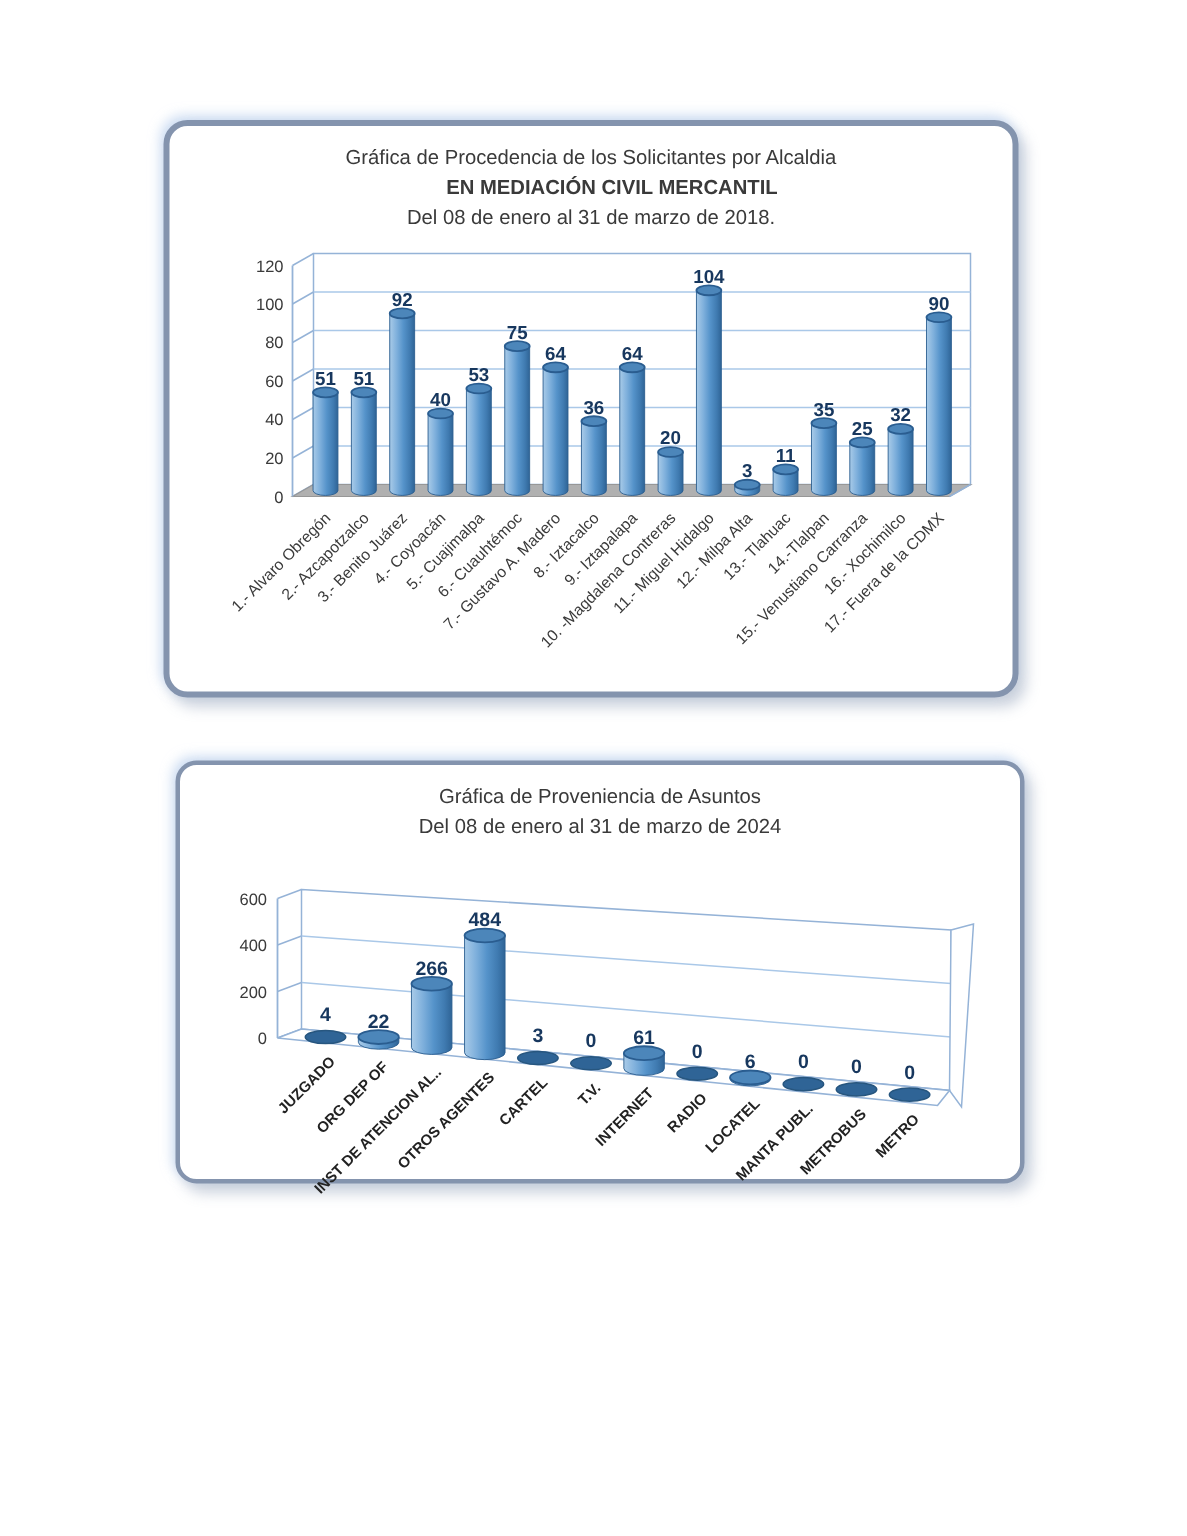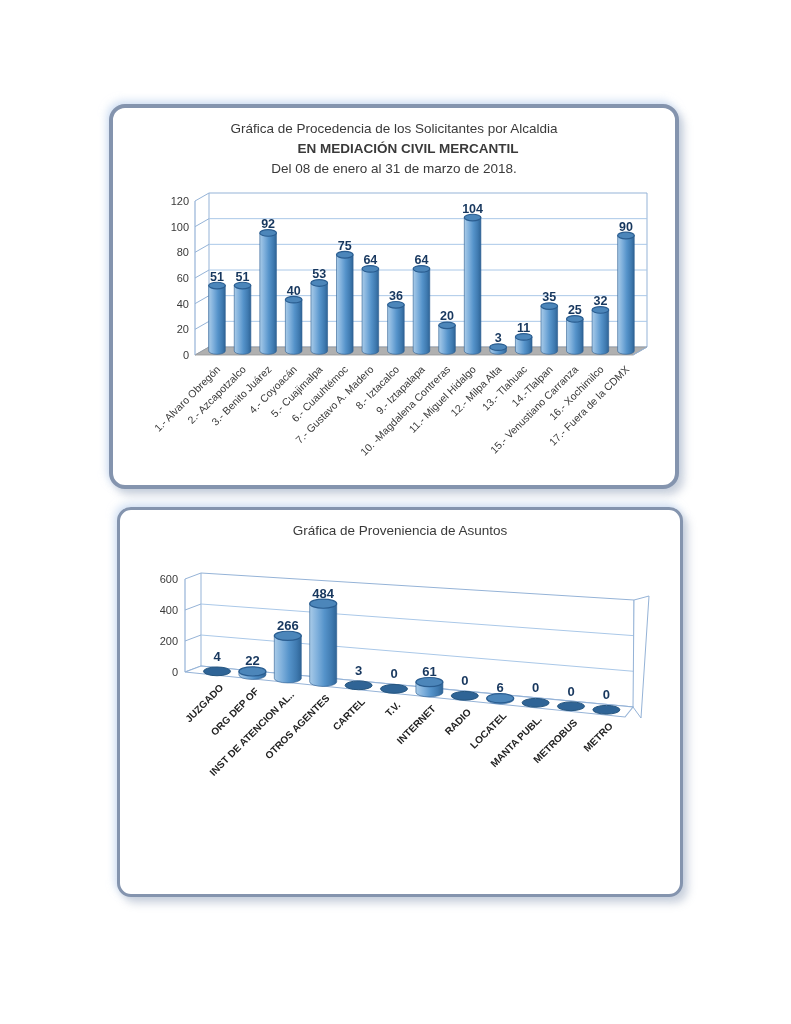--- a/index.html
+++ b/index.html
@@ -11,22 +11,22 @@
     overflow:hidden;
   }
   .panel{
     position:absolute;
     background:#ffffff;
     box-sizing:border-box;
     border:4px solid #8494ae;
     border-radius:16px;
     box-shadow: 5px 6px 9px rgba(140,155,180,0.45), -2px -3px 8px rgba(175,200,235,0.6);
   }
-  .panel1{left:109px;top:104px;width:570px;height:385px;}
-  .panel2{left:117px;top:507px;width:566px;height:390px;border-width:3px;border-radius:14px;}
+  .panel1{left:109px;top:80px;width:570px;height:385px;}
+  .panel2{left:117px;top:507px;width:566px;height:282px;border-width:3px;border-radius:14px;}
   .titles{
     text-align:center;
     padding-top:11px;
     font-size:13.5px;
     line-height:20px;
     color:#3a3a3a;
   }
   .titles .bold{font-weight:bold;padding-left:28px;}
   svg{display:block;font-family:"Liberation Sans", sans-serif;}
   .chart-wrap{width:100%;}
@@ -176,20 +176,21 @@
           <ellipse cx="512.96" cy="56.499999999999986" rx="8.3" ry="3.3" fill="#4c86ba" stroke="#2a5d90" stroke-width="1.2"></ellipse>
         </g>
         <text x="512.96" y="51.499999999999986" font-size="12.5" font-weight="bold" fill="#17375e" text-anchor="middle">90</text>
         <text x="516.96" y="191" font-size="10.5" font-weight="normal" fill="#3a3a3a" text-anchor="end" transform="rotate(-45 516.96 191)">17.- Fuera de la CDMX</text>
       </svg>
   </div>
 
   <div class="panel panel2">
     <div class="titles">
       <div>Gráfica de Proveniencia de Asuntos</div>
+      <div>Del  08 de enero al  31 de marzo de  2024</div>
     </div>
     <svg id="chart2" class="chart-wrap" width="558" height="308" viewBox="0 0 558 308">
         <defs>
           <linearGradient id="cylB" x1="0" y1="0" x2="1" y2="0">
             <stop offset="0" stop-color="#a9cbe8"></stop>
             <stop offset="0.28" stop-color="#7fb0dc"></stop>
             <stop offset="0.55" stop-color="#5593ca"></stop>
             <stop offset="0.82" stop-color="#3f7ab0"></stop>
             <stop offset="1" stop-color="#2f6496"></stop>
           </linearGradient>

